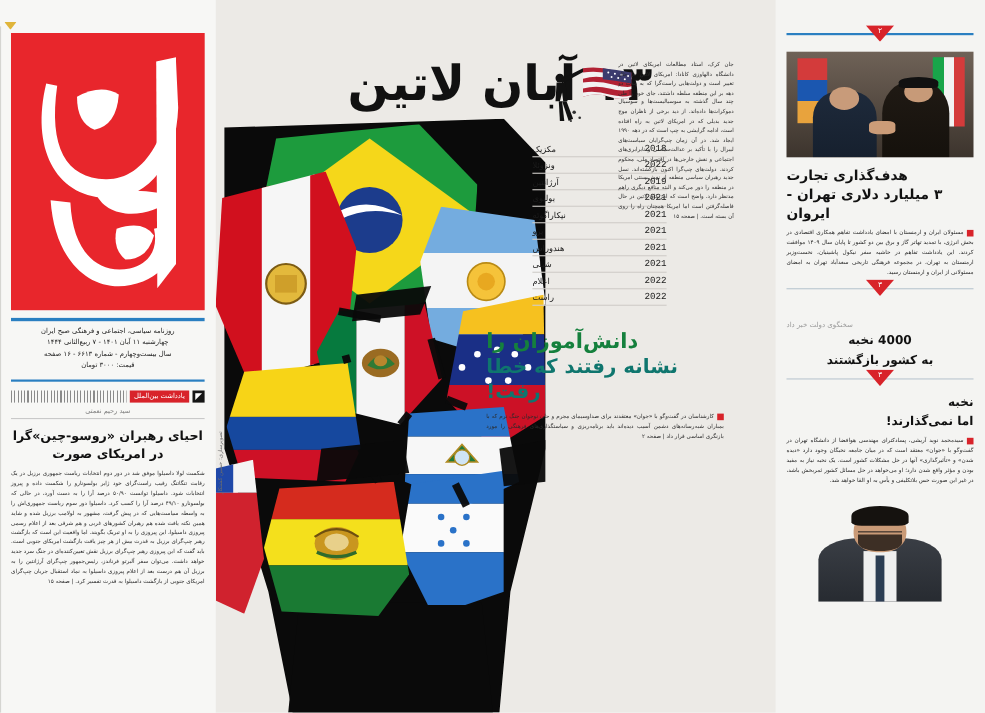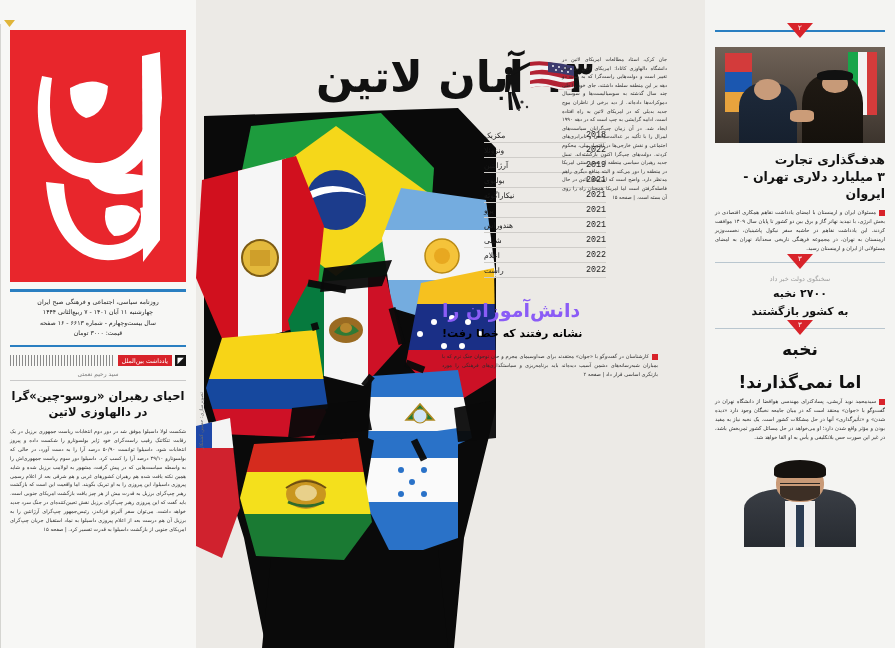--- a/index.html
+++ b/index.html
@@ -62,31 +62,31 @@
   .photo .p2{position:absolute;right:13%;bottom:0;width:36%;height:72%;
     background:linear-gradient(#201a14,#15110c);border-radius:42% 42% 0 0;}
   .photo .p2head{position:absolute;right:22%;bottom:52%;width:15%;height:20%;
     background:#c79a78;border-radius:50%;}
   .photo .p2turban{position:absolute;right:19%;bottom:66%;width:21%;height:10%;
     background:#111;border-radius:50% 50% 20% 20%;}
   .photo .hands{position:absolute;left:44%;bottom:22%;width:14%;height:12%;
     background:#cb9c78;border-radius:30%;}
 
   .lead{
-    font-size:12.5px;line-height:17px;font-weight:bold;text-align:right;
+    font-size:12.5px;line-height:17px;font-weight:bold;text-align:left;
     color:#111;margin-top:8px;
   }
   .lead .l2{display:block;}
   .lpara{margin-top:6px;}
-  .kicker{font-size:6.4px;color:#9a9a9a;text-align:center;margin-top:5px;}
+  .kicker{font-size:6.4px;color:#9a9a9a;text-align:left;margin-top:21px;}
   .lead2{
     font-size:11px;line-height:15px;font-weight:bold;text-align:center;color:#111;margin-top:3px;
   }
   .lead3{
-    font-size:17px;line-height:17px;font-weight:bold;text-align:center;color:#111;margin-top:5px;
+    font-size:11px;line-height:17px;font-weight:bold;text-align:right;color:#111;margin-top:5px;
   }
   .photo2{
     width:100%;height:96px;margin-top:9px;background:#f4f4f2;position:relative;overflow:hidden;
   }
   .photo2 .body{position:absolute;left:17%;bottom:0;width:66%;height:60%;
     background:linear-gradient(#3a3e45,#272b31);border-radius:34% 34% 0 0;}
   .photo2 .shirt{position:absolute;left:41%;bottom:0;width:18%;height:48%;
     background:#efefef;}
   .photo2 .tie{position:absolute;left:47.5%;bottom:0;width:5%;height:44%;background:#2b3c52;}
   .photo2 .head{position:absolute;left:36%;bottom:47%;width:28%;height:40%;
@@ -130,22 +130,22 @@
 
   .centerbody{
     position:absolute;left:366px;top:55px;width:105px;
     font-size:5px;line-height:8.6px;text-align:justify;color:#2b2b2b;
   }
 
   .bottomhead{
     position:absolute;left:246px;top:298px;width:216px;text-align:left;
   }
   .bottomhead .h1{font-size:19px;line-height:24px;font-weight:bold;color:#111;}
-  .bottomhead .h2{font-size:19px;line-height:24px;font-weight:bold;color:#8b5cf6;}
-  .bottomhead .h3{font-size:11px;line-height:23px;font-weight:bold;color:#000000;}
+  .bottomhead .h2{font-size:19px;line-height:24px;font-weight:bold;color:#15803d;}
+  .bottomhead .h3{font-size:18px;line-height:23px;font-weight:bold;color:#0f766e;}
   .bottomhead .p{margin-top:7px;font-size:5.1px;line-height:8.8px;text-align:justify;color:#2b2b2b;}
 
   .photocredit{
     position:absolute;left:2px;top:392px;
     writing-mode:vertical-rl;transform:rotate(180deg);
     font-size:5px;color:#6d6d6d;letter-spacing:.4px;
   }
 
   
   .rightcol{
@@ -222,30 +222,30 @@
     <div class="bodytext lpara">
       <span class="redsq"></span><span>مسئولان ایران و ارمنستان با امضای یادداشت تفاهم همکاری اقتصادی در بخش انرژی، با تمدید تهاتر گاز و برق بین دو کشور تا پایان سال ۱۴۰۹ موافقت کردند. این یادداشت تفاهم در حاشیه سفر نیکول پاشینیان، نخست‌وزیر ارمنستان به تهران، در مجموعه فرهنگی تاریخی سعدآباد تهران به امضای مسئولانی از ایران و ارمنستان رسید.</span>
     </div>
 
     <div class="rule-thin" style="margin-top:9px;"></div>
     <div class="badge-wrap">
       <div class="tri-badge">۳</div>
     </div>
 
     <div class="kicker">سخنگوی دولت خبر داد</div>
-    <div class="lead2">۲۷۰۰ نخبه</div>
+    <div class="lead2">4000 نخبه</div>
     <div class="lead2">به کشور بازگشتند</div>
 
     <div class="rule-thin" style="margin-top:9px;"></div>
     <div class="badge-wrap">
       <div class="tri-badge">۳</div>
     </div>
 
     <div class="lead3">نخبه</div>
-    <div class="lead3" style="margin-top:16px">اما نمی‌گذارند!</div>
+    <div class="lead3" style="margin-top:0">اما نمی‌گذارند!</div>
 
     <div class="bodytext lpara">
       <span class="redsq"></span><span>سیدمحمد نوید آریشی، پسادکترای مهندسی هوافضا از دانشگاه تهران در گفت‌وگو با «جوان» معتقد است که در میان جامعه نخبگان وجود دارد «دیده شدن» و «تأثیرگذاری» آنها در حل مشکلات کشور است. یک نخبه نیاز به مفید بودن و مؤثر واقع شدن دارد؛ او می‌خواهد در حل مسائل کشور ثمربخش باشد، در غیر این صورت حس بلاتکلیفی و یأس به او القا خواهد شد.</span>
     </div>
 
     <div class="photo2">
       <div class="body"></div>
       <div class="shirt"></div>
       <div class="tie"></div>
       <div class="head"></div>
@@ -544,19 +544,19 @@
       <div class="note-ico">◤</div>
       <div class="note-tag">یادداشت بین‌الملل</div>
       <div class="note-bars"></div>
     </div>
 
     <div class="note-author">سید رحیم نعمتی</div>
     <div class="note-rule"></div>
 
     <div class="note-head">
       <div>احیای رهبران «روسو-چین»گرا</div>
-      <div>در دالهاوزی لاتین</div>
+      <div>در امریکای صورت</div>
     </div>
 
     <div class="note-body">شکست لولا داسیلوا موفق شد در دور دوم انتخابات ریاست جمهوری برزیل در یک رقابت تنگاتنگ رقیب راست‌گرای خود ژایر بولسونارو را شکست داده و پیروز انتخابات شود. داسیلوا توانست ۵۰/۹۰ درصد آرا را به دست آورد، در حالی که بولسونارو ۴۹/۱۰ درصد آرا را کسب کرد. داسیلوا دور سوم ریاست جمهوری‌اش را به واسطه سیاست‌هایی که در پیش گرفت، مشهور به لولامب برزیل شده و شاید همین نکته یافت شده هم رهبران کشورهای غربی و هم شرقی بعد از اعلام رسمی پیروزی داسیلوا، این پیروزی را به او تبریک بگویند. اما واقعیت این است که بازگشت رهبر چپ‌گرای برزیل به قدرت بیش از هر چیز یافت بازگشت امریکای جنوبی است. باید گفت که این پیروزی رهبر چپ‌گرای برزیل نقش تعیین‌کننده‌ای در جنگ سرد جدید خواهد داشت. می‌توان سفر آلبرتو فرناندز، رئیس‌جمهور چپ‌گرای آرژانتین را به برزیل آن هم درست بعد از اعلام پیروزی داسیلوا به نماد استقبال جریان چپ‌گرای امریکای جنوبی از بازگشت داسیلوا به قدرت تفسیر کرد. | صفحه ۱۵</div>
   </div>
 
 </div>
 
 </body></html>

